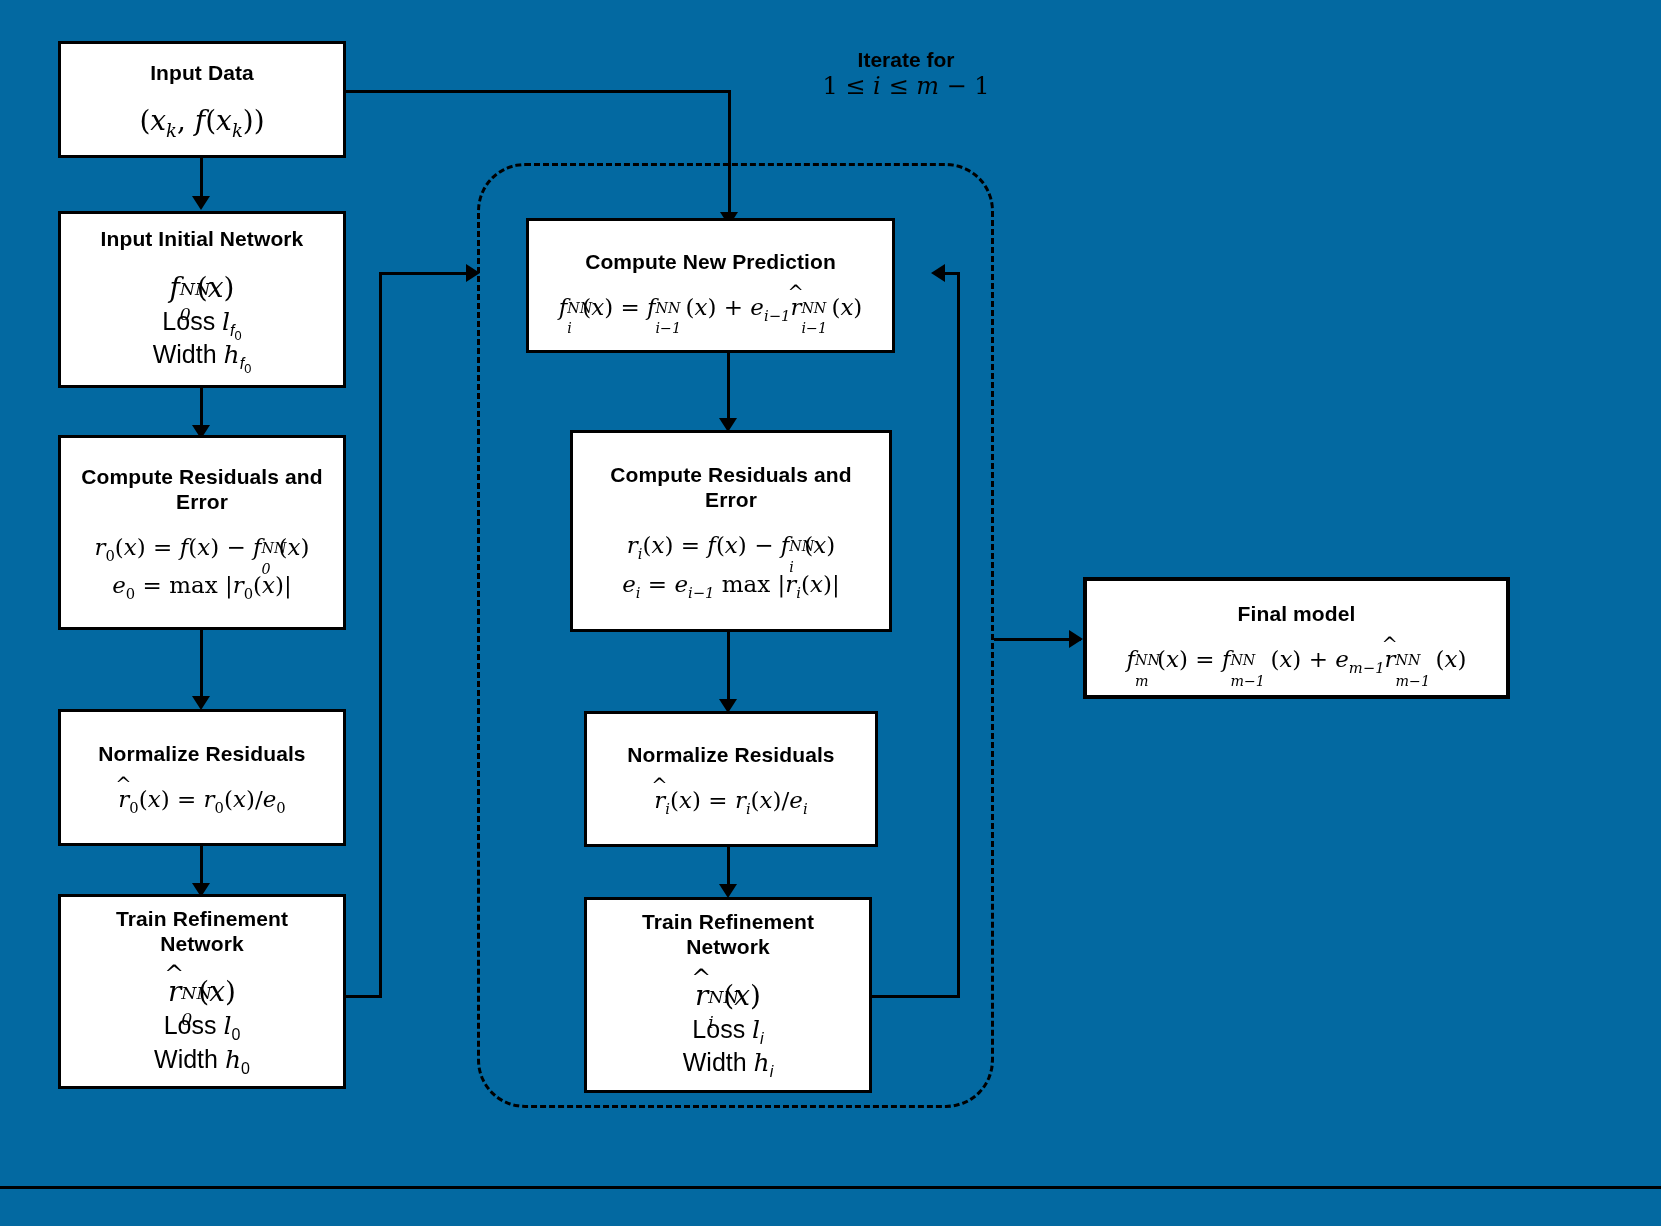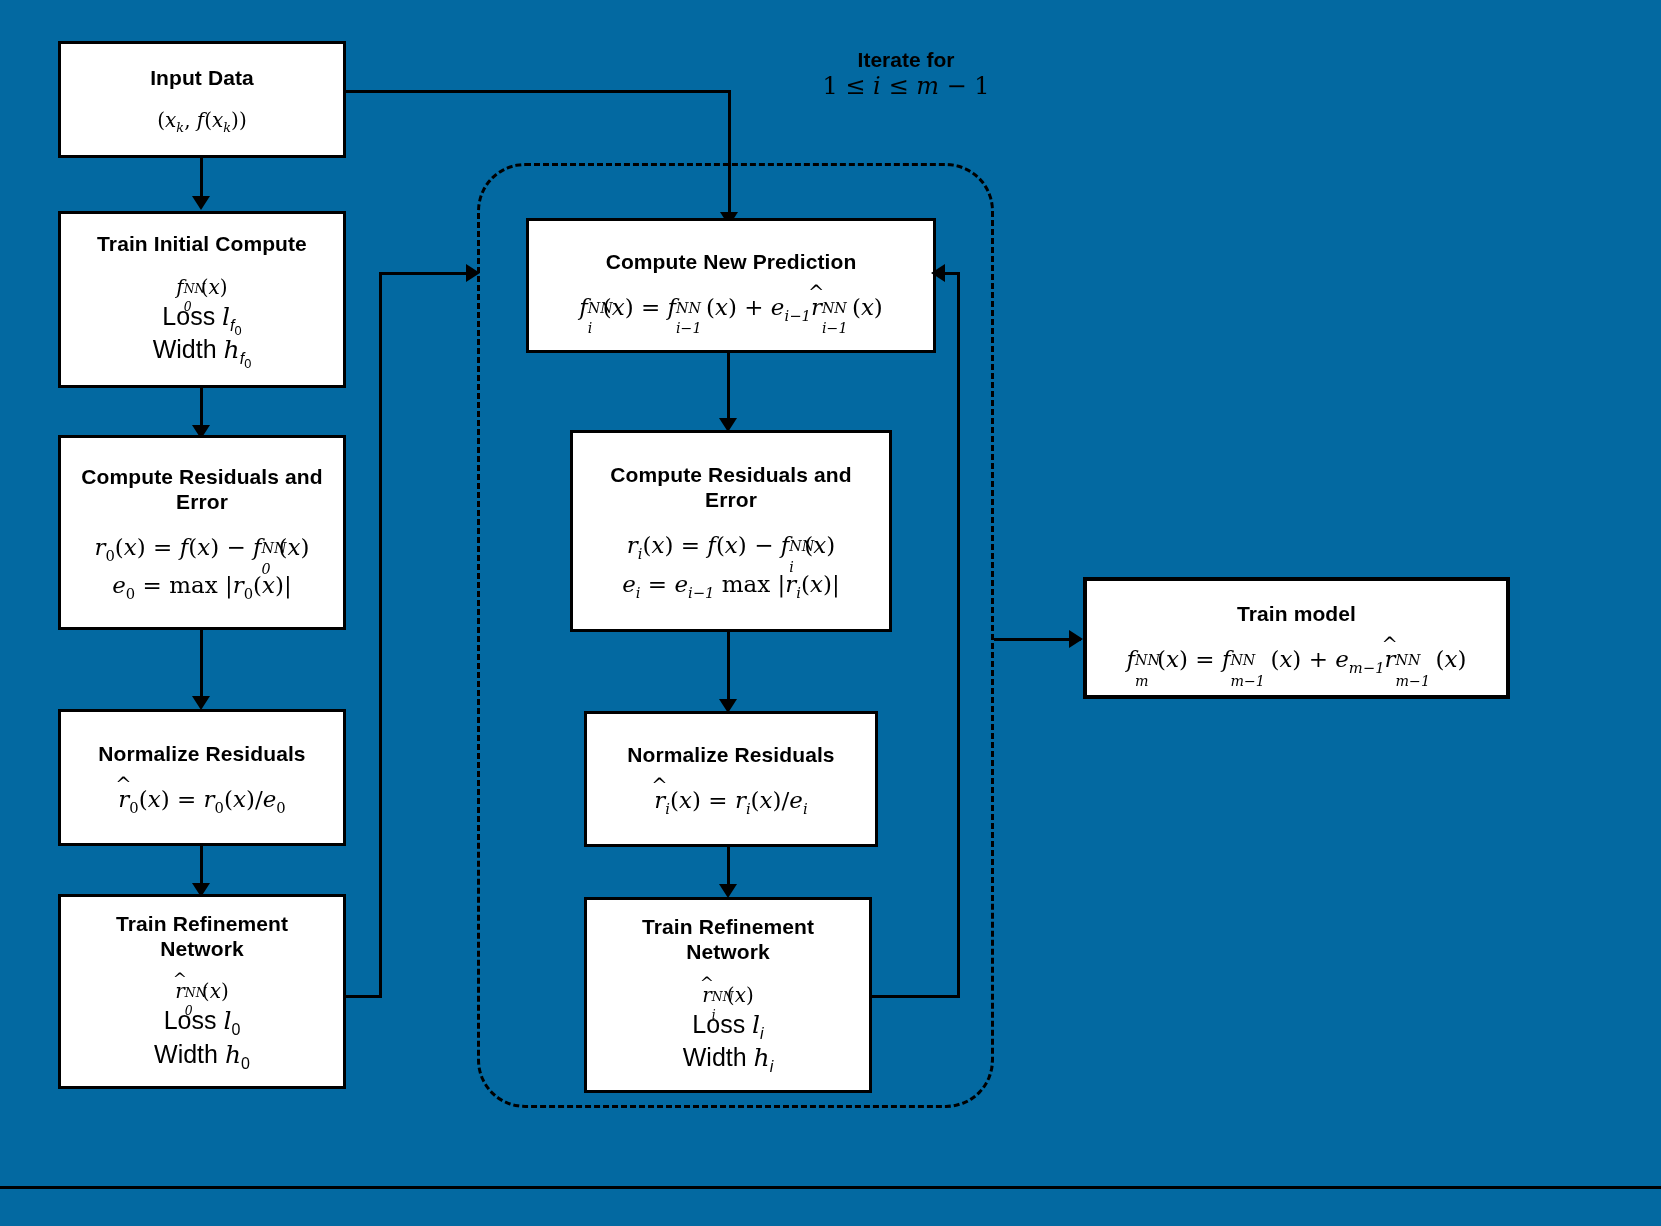--- a/index.html
+++ b/index.html
@@ -33,21 +33,21 @@
   }
   .box.thick { border-width: 4px; }
   .title {
     font-weight: bold;
     font-size: 21px;
     line-height: 1.18;
     letter-spacing: .1px;
   }
   .formula {
     font-family: "DejaVu Serif", serif;
-    font-size: 20px;
+    font-size: 28px;
     line-height: 1.25;
     white-space: nowrap;
   }
   .formula.sm { font-size: 23px; }
   .plain {
     font-size: 25px;
     line-height: 1.3;
     font-family: "Liberation Sans", sans-serif;
   }
   .gap6 { height: 10px; }
@@ -171,21 +171,21 @@
     <div class="gap12"></div>
     <div class="formula">
       (<i class="m">x</i><sub class="s">k</sub>, <i class="m">f</i>(<i class="m">x</i><sub class="s">k</sub>))
     </div>
   </div>
 
   <div class="ln vl" style="left:200px; top:158px; height:43px;"></div>
   <div class="arrow-d" style="left:192px; top:196px;"></div>
 
   <div class="box" style="left:58px; top:211px; width:288px; height:177px;">
-    <div class="title">Train Initial Compute</div>
+    <div class="title">Input Initial Network</div>
     <div class="gap12"></div>
     <div class="formula">
       <i class="m">f</i><span class="supsub"><span class="t">NN</span><span class="b">0</span></span><span style="display:inline-block;width:17px"></span>(<i class="m">x</i>)
     </div>
     <div class="plain">
       Loss&nbsp;<i class="m">l</i><sub class="s">f<sub class="sr" style="font-size:.8em">0</sub></sub>
     </div>
     <div class="plain">
       Width&nbsp;<i class="m">h</i><sub class="s">f<sub class="sr" style="font-size:.8em">0</sub></sub>
     </div>
@@ -236,21 +236,21 @@
 
   <div class="ln hl" style="left:346px; top:90px; width:385px;"></div>
   <div class="ln vl" style="left:728px; top:90px; height:130px;"></div>
   <div class="arrow-d" style="left:720px; top:212px;"></div>
 
   <div class="ln hl" style="left:346px; top:995px; width:36px;"></div>
   <div class="ln vl" style="left:379px; top:272px; height:726px;"></div>
   <div class="ln hl" style="left:379px; top:272px; width:96px;"></div>
   <div class="arrow-r" style="left:466px; top:264px;"></div>
 
-  <div class="box" style="left:526px; top:218px; width:410px; height:135px;">
+  <div class="box" style="left:526px; top:218px; width:369px; height:135px;">
     <div class="title">Compute New Prediction</div>
     <div class="gap12"></div>
     <div class="formula sm">
       <i class="m">f</i><span class="supsub"><span class="t">NN</span><span class="b">i</span></span><span style="display:inline-block;width:15px"></span>(<i class="m">x</i>) = <i class="m">f</i><span class="supsub"><span class="t">NN</span><span class="b">i−1</span></span><span style="display:inline-block;width:30px"></span>(<i class="m">x</i>) + <i class="m">e</i><sub class="s">i−1</sub><span class="hatwrap"><span class="hat">^</span><i class="m">r</i></span><span class="supsub"><span class="t">NN</span><span class="b">i−1</span></span><span style="display:inline-block;width:30px"></span>(<i class="m">x</i>)
     </div>
   </div>
 
   <div class="ln vl" style="left:727px; top:353px; height:72px;"></div>
   <div class="arrow-d" style="left:719px; top:418px;"></div>
 
@@ -296,21 +296,21 @@
 
   <div class="ln hl" style="left:872px; top:995px; width:88px;"></div>
   <div class="ln vl" style="left:957px; top:272px; height:726px;"></div>
   <div class="ln hl" style="left:944px; top:272px; width:16px;"></div>
   <div class="arrow-l" style="left:931px; top:264px;"></div>
 
   <div class="ln hl" style="left:994px; top:638px; width:87px;"></div>
   <div class="arrow-r" style="left:1069px; top:630px;"></div>
 
   <div class="box thick" style="left:1083px; top:577px; width:427px; height:122px;">
-    <div class="title">Train model</div>
+    <div class="title">Final model</div>
     <div class="gap12"></div>
     <div class="formula sm">
       <i class="m">f</i><span class="supsub"><span class="t">NN</span><span class="b">m</span></span><span style="display:inline-block;width:22px"></span>(<i class="m">x</i>) = <i class="m">f</i><span class="supsub"><span class="t">NN</span><span class="b">m−1</span></span><span style="display:inline-block;width:40px"></span>(<i class="m">x</i>) + <i class="m">e</i><sub class="s">m−1</sub><span class="hatwrap"><span class="hat">^</span><i class="m">r</i></span><span class="supsub"><span class="t">NN</span><span class="b">m−1</span></span><span style="display:inline-block;width:40px"></span>(<i class="m">x</i>)
     </div>
   </div>
 
   <div id="bottom-rule"></div>
 
 </div>
 

